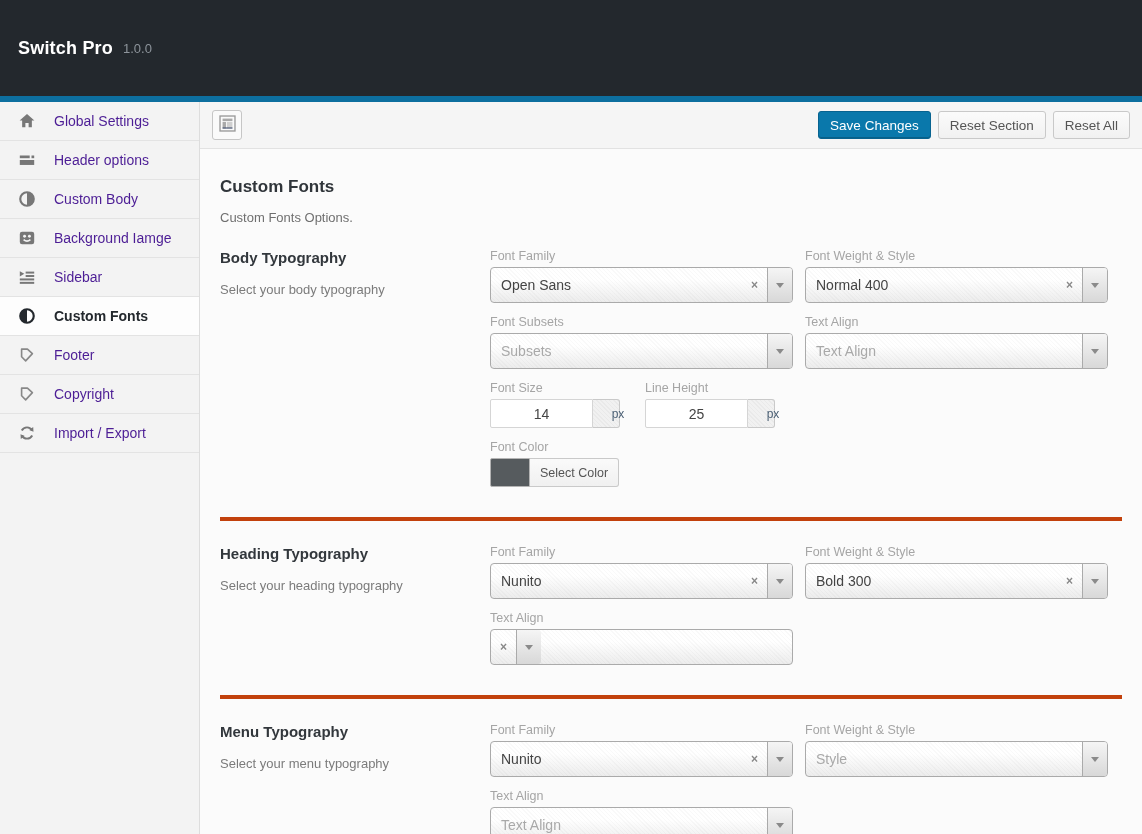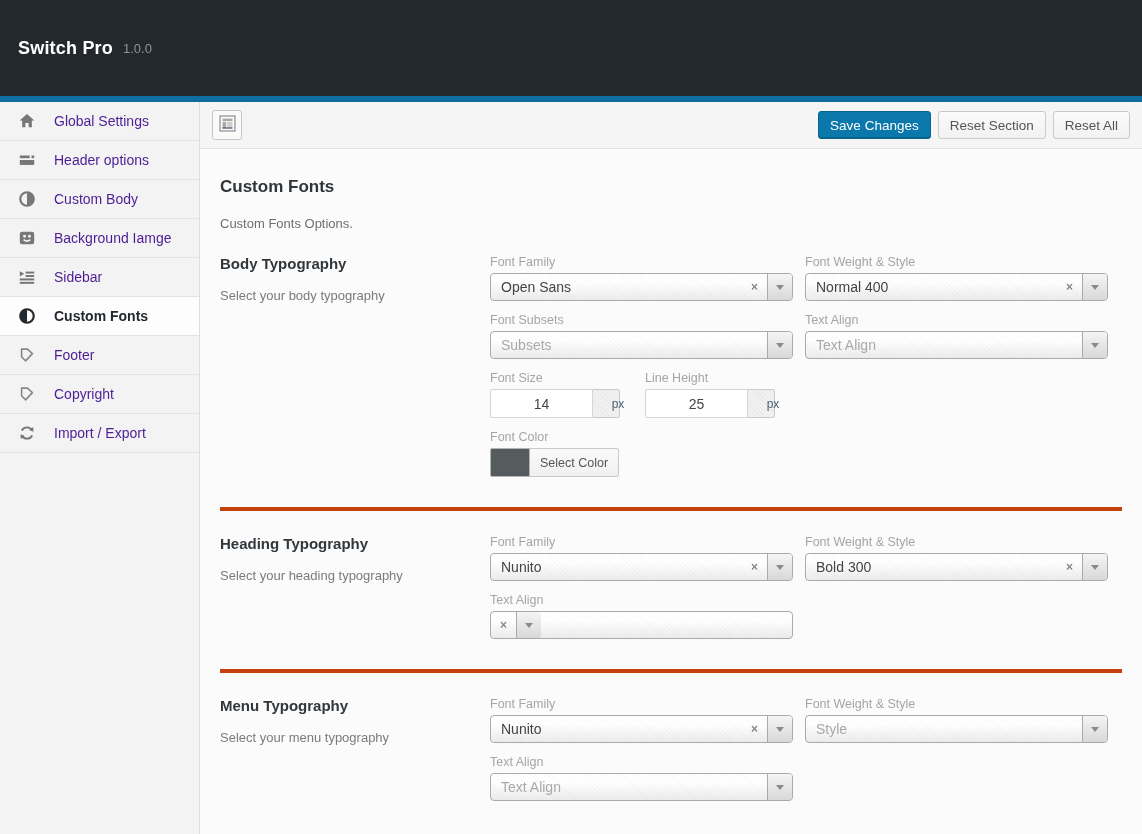--- a/index.html
+++ b/index.html
@@ -33,34 +33,34 @@
   .panel-toggle { width:30px; height:30px; border:1px solid #c6c6c6; border-radius:3px; background:#fafafa;
                   display:flex; align-items:center; justify-content:center; cursor:pointer; }
   .toolbar-actions { margin-left:auto; display:flex; gap:7px; }
   .btn { font-family:inherit; font-size:13.5px; height:28px; padding:0 11px; border-radius:3px; cursor:pointer; }
   .btn-primary { background:#0a78ab; border:1px solid #076390; color:#fff; box-shadow:inset 0 -1px 0 rgba(0,0,0,.2); }
   .btn-secondary { background:linear-gradient(#fbfbfb,#f1f1f1); border:1px solid #c9c9c9; color:#555; }
 
   
   .content { flex:1; overflow:hidden; padding:20px 20px 0 20px; }
   .page-title { font-size:17px; font-weight:bold; color:#30353a; margin-top:8px; }
-  .page-subtitle { font-size:13px; color:#6f6f6f; margin-top:19px; }
+  .page-subtitle { font-size:13px; color:#6f6f6f; margin-top:13px; }
 
   .section { display:flex; padding:24px 0 30px 0; }
   .section + .section { border-top:4px solid #c2410c; }
   .section:first-of-type { margin-top:26px; padding-top:0; }
   .sec-info { width:270px; flex:none; padding-right:30px; }
   .sec-title { font-size:15px; font-weight:bold; color:#32373c; }
   .sec-desc { font-size:13px; color:#7b7b7b; margin-top:16px; }
   .sec-fields { width:618px; display:grid; grid-template-columns:303px 303px; column-gap:12px; row-gap:12px; align-content:start; }
 
   .field-label { font-size:12.5px; color:#a5a5a5; margin-bottom:4px; }
 
   
-  .sel { height:28px; border:1px solid #aaa; border-radius:4px; display:flex; align-items:center; cursor:pointer;
+  .sel { height:36px; border:1px solid #aaa; border-radius:4px; display:flex; align-items:center; cursor:pointer;
          background:
            repeating-linear-gradient(45deg, rgba(0,0,0,0.025) 0 1px, transparent 1px 3px),
            linear-gradient(#ffffff 35%, #ececec 100%);
          font-size:14px; color:#444; }
   .sel .val { flex:1; padding-left:10px; white-space:nowrap; overflow:hidden; }
   .sel.ph .val { color:#a9a9a9; }
   .sel .clear { color:#888; font-weight:bold; font-size:12px; padding:0 9px; line-height:1; }
   .sel .arrow { width:25px; align-self:stretch; flex:none; border-left:1px solid #aaa; border-radius:0 3px 3px 0;
                 background:linear-gradient(#f5f5f5,#d8d8d8); display:flex; align-items:center; justify-content:center; }
   .sel .arrow::after { content:""; width:0; height:0; border:4px solid transparent; border-top:5px solid #8a8a8a; margin-top:5px; }

